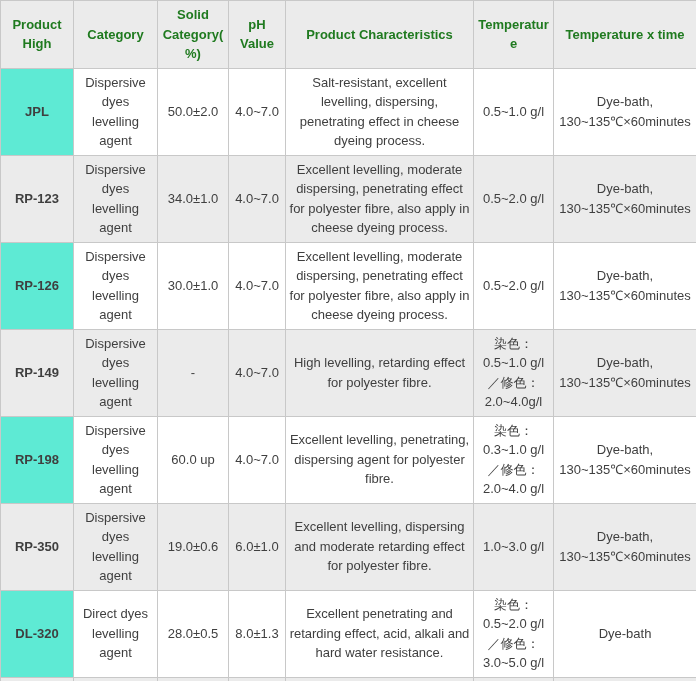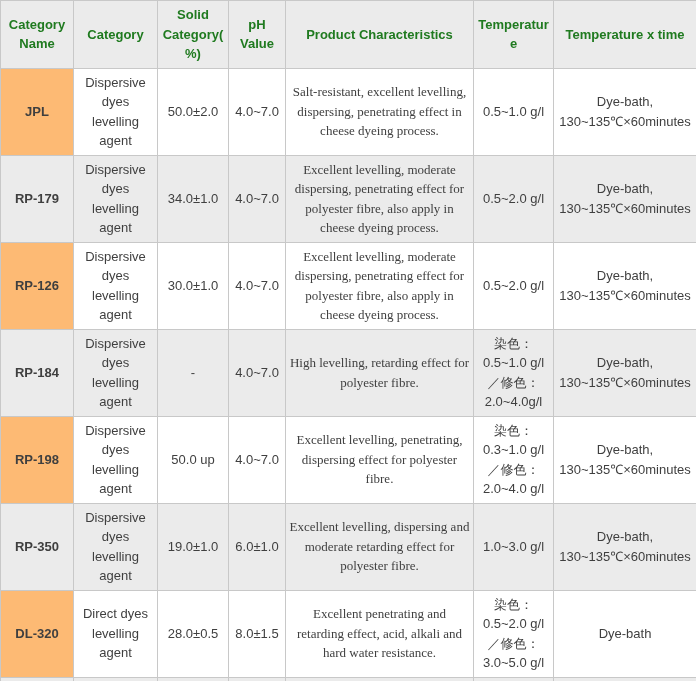--- a/index.html
+++ b/index.html
@@ -34,29 +34,28 @@
   table.products tbody tr {
     height: 73px;
   }
   table.products th {
     background: #ebebeb;
     color: #1f7a1f;
     font-weight: bold;
     font-size: 13px;
   }
   td.name-cell {
-    background: #fdba74;
+    background: #5eead4;
     color: #1f7a1f;
     font-weight: bold;
   }
   td.chars-cell {
     text-align: left;
     padding-left: 7px;
     padding-right: 5px;
-    font-family: Liberation Serif, serif;
   }
   td.app-cell,
   td.temp-cell {
     white-space: pre-line;
     padding-left: 2px;
     padding-right: 2px;
   }
   tr.zebra td {
     background: #ebebeb;
   }
@@ -70,101 +69,101 @@
       <col style="width:73px">
       <col style="width:84px">
       <col style="width:71px">
       <col style="width:57px">
       <col style="width:188px">
       <col style="width:80px">
       <col style="width:143px">
     </colgroup>
     <thead>
       <tr>
-        <th>Category Name</th>
+        <th>Product High</th>
         <th>Category</th>
         <th>Solid Category(%)</th>
         <th>pH Value</th>
         <th>Product Characteristics</th>
         <th>Temperature</th>
         <th>Temperature x time</th>
       </tr>
     </thead>
     <tbody>
       <tr>
         <td class="name-cell">JPL</td>
         <td>Dispersive dyes levelling agent</td>
         <td>50.0±2.0</td>
         <td>4.0~7.0</td>
         <td class="chars-cell">Salt-resistant, excellent levelling, dispersing, penetrating effect in cheese dyeing process.</td>
         <td class="app-cell">0.5~1.0 g/l</td>
         <td class="temp-cell">Dye-bath,
 130~135℃×60minutes</td>
       </tr>
       <tr class="zebra">
-        <td class="name-cell">RP-179</td>
+        <td class="name-cell">RP-123</td>
         <td>Dispersive dyes levelling agent</td>
         <td>34.0±1.0</td>
         <td>4.0~7.0</td>
         <td class="chars-cell">Excellent levelling, moderate dispersing, penetrating effect for polyester fibre, also apply in cheese dyeing process.</td>
         <td class="app-cell">0.5~2.0 g/l</td>
         <td class="temp-cell">Dye-bath,
 130~135℃×60minutes</td>
       </tr>
       <tr>
         <td class="name-cell">RP-126</td>
         <td>Dispersive dyes levelling agent</td>
         <td>30.0±1.0</td>
         <td>4.0~7.0</td>
         <td class="chars-cell">Excellent levelling, moderate dispersing, penetrating effect for polyester fibre, also apply in cheese dyeing process.</td>
         <td class="app-cell">0.5~2.0 g/l</td>
         <td class="temp-cell">Dye-bath,
 130~135℃×60minutes</td>
       </tr>
       <tr class="zebra">
-        <td class="name-cell">RP-184</td>
+        <td class="name-cell">RP-149</td>
         <td>Dispersive dyes levelling agent</td>
         <td>-</td>
         <td>4.0~7.0</td>
         <td class="chars-cell">High levelling, retarding effect for polyester fibre.</td>
         <td class="app-cell">染色：
 0.5~1.0 g/l
 ／修色：
 2.0~4.0g/l</td>
         <td class="temp-cell">Dye-bath,
 130~135℃×60minutes</td>
       </tr>
       <tr>
         <td class="name-cell">RP-198</td>
         <td>Dispersive dyes levelling agent</td>
-        <td>50.0 up</td>
+        <td>60.0 up</td>
         <td>4.0~7.0</td>
-        <td class="chars-cell">Excellent levelling, penetrating, dispersing effect for polyester fibre.</td>
+        <td class="chars-cell">Excellent levelling, penetrating, dispersing agent for polyester fibre.</td>
         <td class="app-cell">染色：
 0.3~1.0 g/l
 ／修色：
 2.0~4.0 g/l</td>
         <td class="temp-cell">Dye-bath,
 130~135℃×60minutes</td>
       </tr>
       <tr class="zebra">
         <td class="name-cell">RP-350</td>
         <td>Dispersive dyes levelling agent</td>
-        <td>19.0±1.0</td>
+        <td>19.0±0.6</td>
         <td>6.0±1.0</td>
         <td class="chars-cell">Excellent levelling, dispersing and moderate retarding effect for polyester fibre.</td>
         <td class="app-cell">1.0~3.0 g/l</td>
         <td class="temp-cell">Dye-bath,
 130~135℃×60minutes</td>
       </tr>
       <tr>
         <td class="name-cell">DL-320</td>
         <td>Direct dyes levelling agent</td>
         <td>28.0±0.5</td>
-        <td>8.0±1.5</td>
+        <td>8.0±1.3</td>
         <td class="chars-cell">Excellent penetrating and retarding effect, acid, alkali and hard water resistance.</td>
         <td class="app-cell">染色：
 0.5~2.0 g/l
 ／修色：
 3.0~5.0 g/l</td>
         <td class="temp-cell">Dye-bath</td>
       </tr>
       <tr class="zebra">
         <td class="name-cell">RL-220</td>
         <td>Direct and reactive dyes levelling agent</td>

